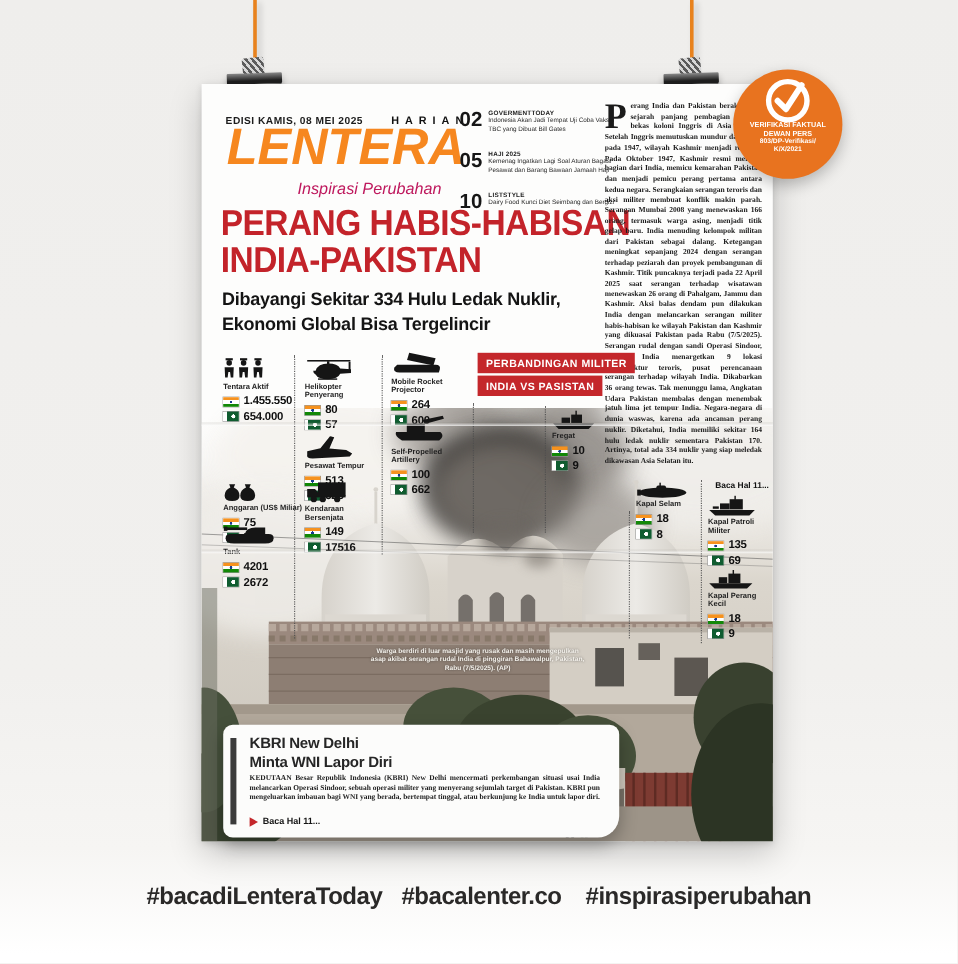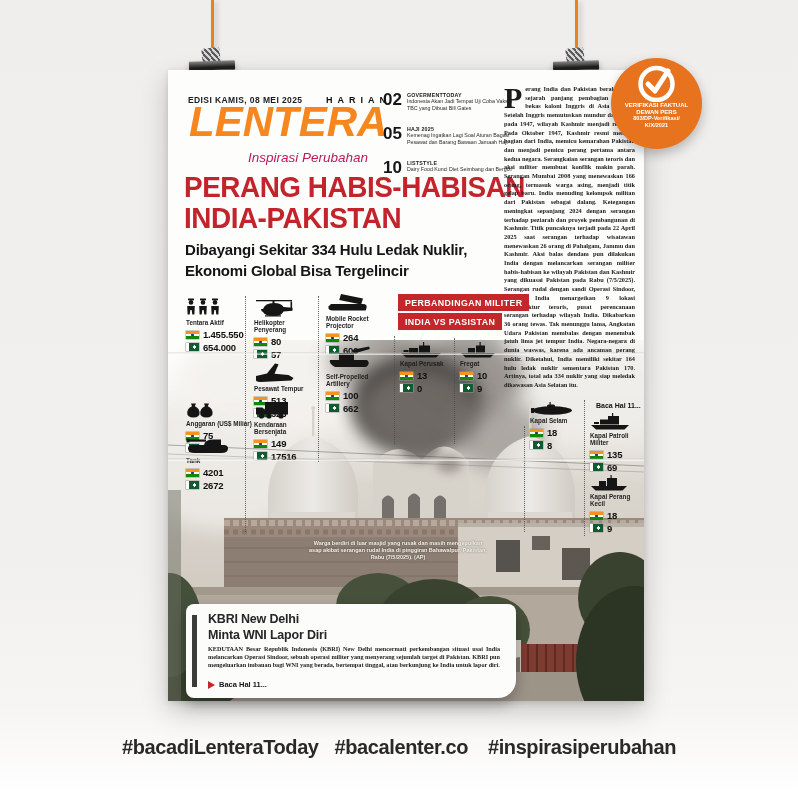--- a/index.html
+++ b/index.html
@@ -419,38 +419,20 @@
       <div class="srow">
           <span class="flag flag-in"></span>
           <span class="sval">100</span>
         </div>
       <div class="srow">
           <span class="flag flag-pk"></span>
           <span class="sval">662</span>
         </div>
     </div>
 
-    <div class="stat" id="st9" style="left:232px;top:272px;width:56px">
-      <svg class="sicon" width="42" height="16" viewBox="0 0 42 16">
-        <rect x="9" y="6" width="9" height="4.5"></rect>
-          <rect x="19" y="3.5" width="11" height="7"></rect>
-          <rect x="23" y="0" width="1.2" height="4"></rect>
-        <path d="M1 11 h40 l-5 4.5 H6 z"></path>
-          <rect x="3.5" y="8" width="5" height="2"></rect>
-      </svg>
-      <div class="slabel">Kapal Perusak</div>
-      <div class="srow">
-          <span class="flag flag-in"></span>
-          <span class="sval">13</span>
-        </div>
-      <div class="srow">
-          <span class="flag flag-pk"></span>
-          <span class="sval">0</span>
-        </div>
-    </div>
 
     <div class="stat" id="st10" style="left:292px;top:272px;width:50px">
       <svg class="sicon" width="36" height="16" viewBox="0 0 36 16">
         <rect x="8" y="6" width="7" height="4.5"></rect>
           <rect x="16" y="3.5" width="9" height="7"></rect>
           <rect x="19.5" y="0" width="1.2" height="4"></rect>
         <path d="M1 11 h34 l-4.5 4.5 H5.5 z"></path>
       </svg>
       <div class="slabel">Fregat</div>
       <div class="srow">

